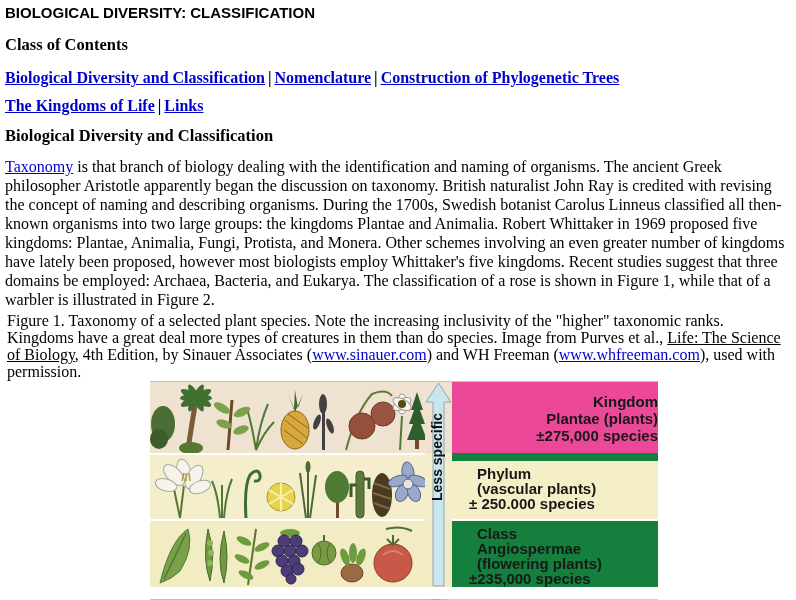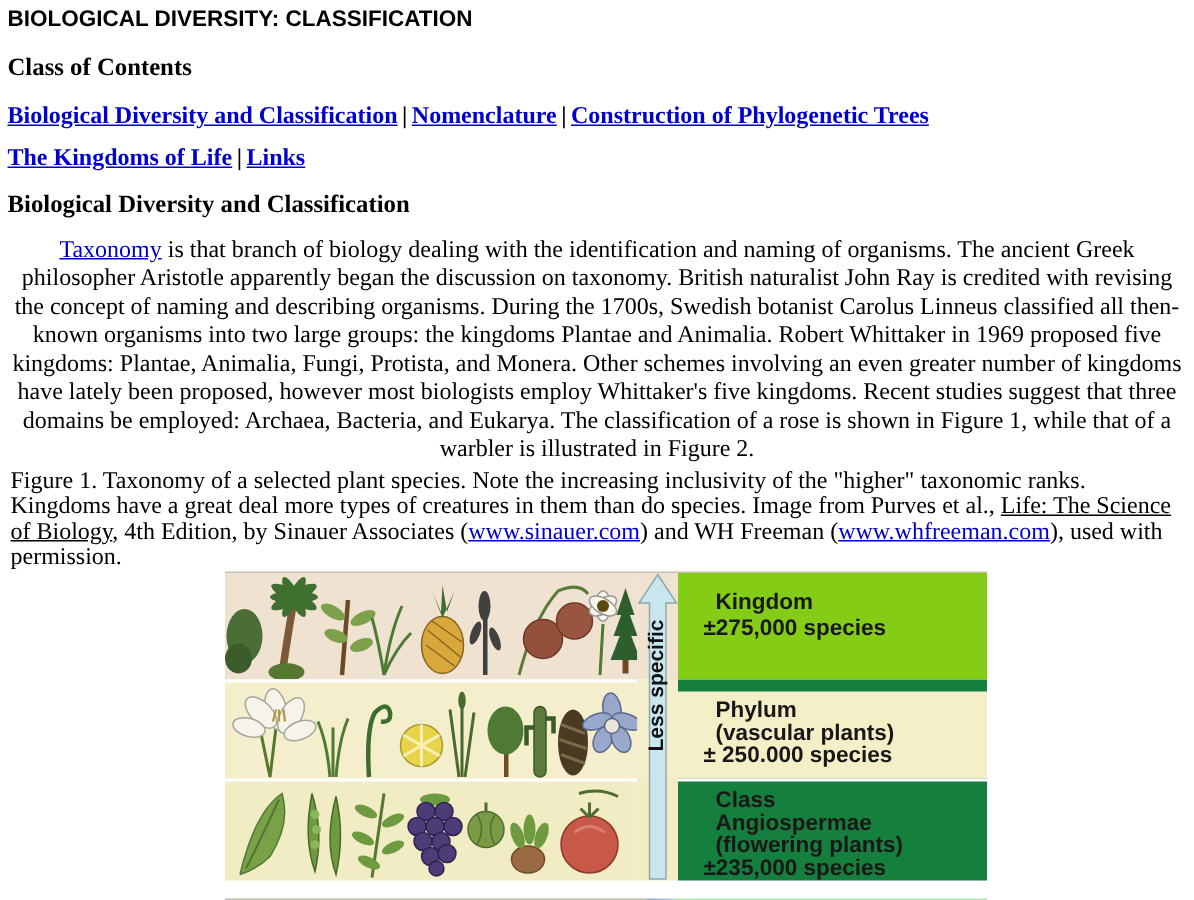--- a/index.html
+++ b/index.html
@@ -11,21 +11,21 @@
   .title{
     font-family:"Liberation Sans",sans-serif;
     font-size:15px;font-weight:bold;line-height:17px;margin:2px 0 0 0;
   }
   .toc-head{font-size:16.5px;font-weight:bold;line-height:19px;margin:14px 0 0 0;}
   .toc-line{font-size:16px;font-weight:bold;line-height:19px;margin:14px 0 0 0;}
   .toc-line2{margin:9px 0 0 0;}
   .section-head{font-size:16.5px;font-weight:bold;line-height:19px;margin:11px 0 0 0;}
   a{color:#0000cc;text-decoration:underline;cursor:pointer;}
   .sep{color:#000;margin:0 3px;}
-  .intro{font-size:16px;line-height:19px;margin:12px 0 0 0;text-align:center;}
+  .intro{font-size:16px;line-height:19px;margin:12px 0 0 0;}
   .caption{font-size:16px;line-height:17px;margin:3px 0 0 0;padding-left:2px;}
   .book{text-decoration:underline;}
 
   
   .figure{margin:1px 0 0 145px;width:508px;}
   .fig-s1{
     display:grid;grid-template-columns:275px 27px 206px;
     grid-template-rows:71px 66px 68px;border-top:1px solid #c9c0ae;box-sizing:content-box;
   }
   .ill{overflow:hidden;grid-column:1;}
@@ -255,22 +255,23 @@
         </svg>
       </div>
 
       <div class="arrow-cell">
         <svg width="27" height="205" viewBox="0 0 27 205">
           <polygon points="13.5,1 26,20 19,20 19,204 8,204 8,20 1,20" fill="#c9e5ee" stroke="#8fa8b0" stroke-width="1"></polygon>
           <text x="17" y="75" transform="rotate(-90 17 75)" text-anchor="middle" font-family="Liberation Sans, sans-serif" font-size="14" font-weight="bold" fill="#111">Less specific</text>
         </svg>
       </div>
 
-      <div class="band band-kingdom" style="background-color: #84cc16;">
+      <div class="band band-kingdom" style="background-color: #ec4899; text-align: right;">
         <div>Kingdom</div>
+        <div>Plantae (plants)</div>
         <div class="species">±275,000 species</div>
       </div>
       <div class="band band-phylum" style="background-color: rgb(244, 239, 198);">
         <div>Phylum</div>
         <div>(vascular plants)</div>
         <div class="species">± 250.000 species</div>
       </div>
       <div class="band band-class" style="background-color: #15803d;">
         <div>Class</div>
         <div>Angiospermae</div>

